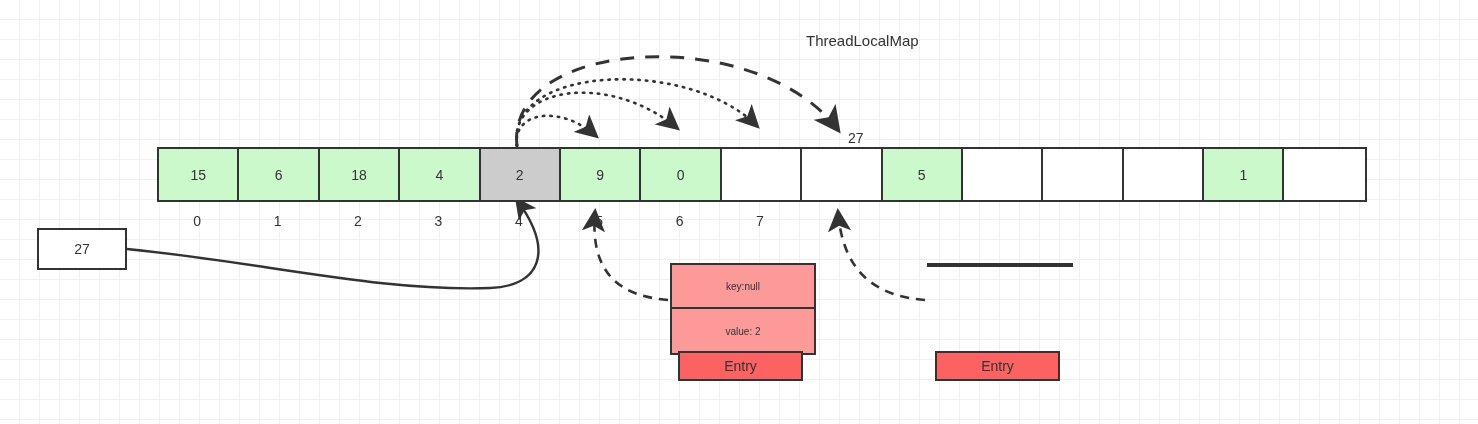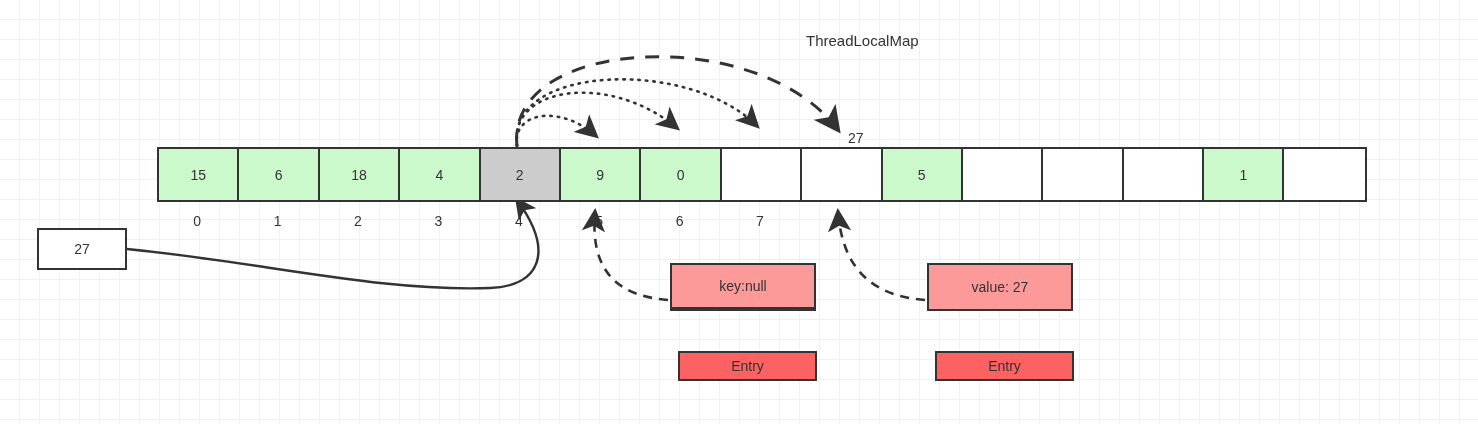--- a/index.html
+++ b/index.html
@@ -104,30 +104,30 @@
     border: 2px solid #333333;
     box-sizing: border-box;
     background: #fc9a9a;
   }
   .kv-row {
     height: 44px;
     box-sizing: border-box;
     display: flex;
     align-items: center;
     justify-content: center;
-    font-size: 14px;
+    font-size: 10px;
     color: #333333;
     white-space: nowrap;
   }
   .kv-row.key { border-bottom: 2px solid #333333; }
   .entry-label {
     position: absolute;
     left: 8px;
     top: 88px;
-    width: 139px;
+    width: 125px;
     height: 30px;
     border: 2px solid #333333;
     box-sizing: border-box;
     background: #fc6262;
     display: flex;
     align-items: center;
     justify-content: center;
     font-size: 14px;
     color: #333333;
   }
@@ -230,24 +230,24 @@
       <div class="idx" style="left: 398.2px;">3</div>
       <div class="idx" style="left: 478.6px;">4</div>
       <div class="idx" style="left: 559px;">5</div>
       <div class="idx" style="left: 639.4px;">6</div>
       <div class="idx" style="left: 719.8px;">7</div>
     </div>
 
   <div class="entry-group" style="left:670px; top:263px;">
     <div class="kv-box">
       <div class="kv-row key">key:null</div>
+      <div class="kv-row val">value: 2</div>
     </div>
     <div class="entry-label">Entry</div>
   </div>
 
   <div class="entry-group" style="left:927px; top:263px;">
     <div class="kv-box">
-      <div class="kv-row val">value: 27</div>
     </div>
     <div class="entry-label">Entry</div>
   </div>
 
 </div>
 
 </body></html>

